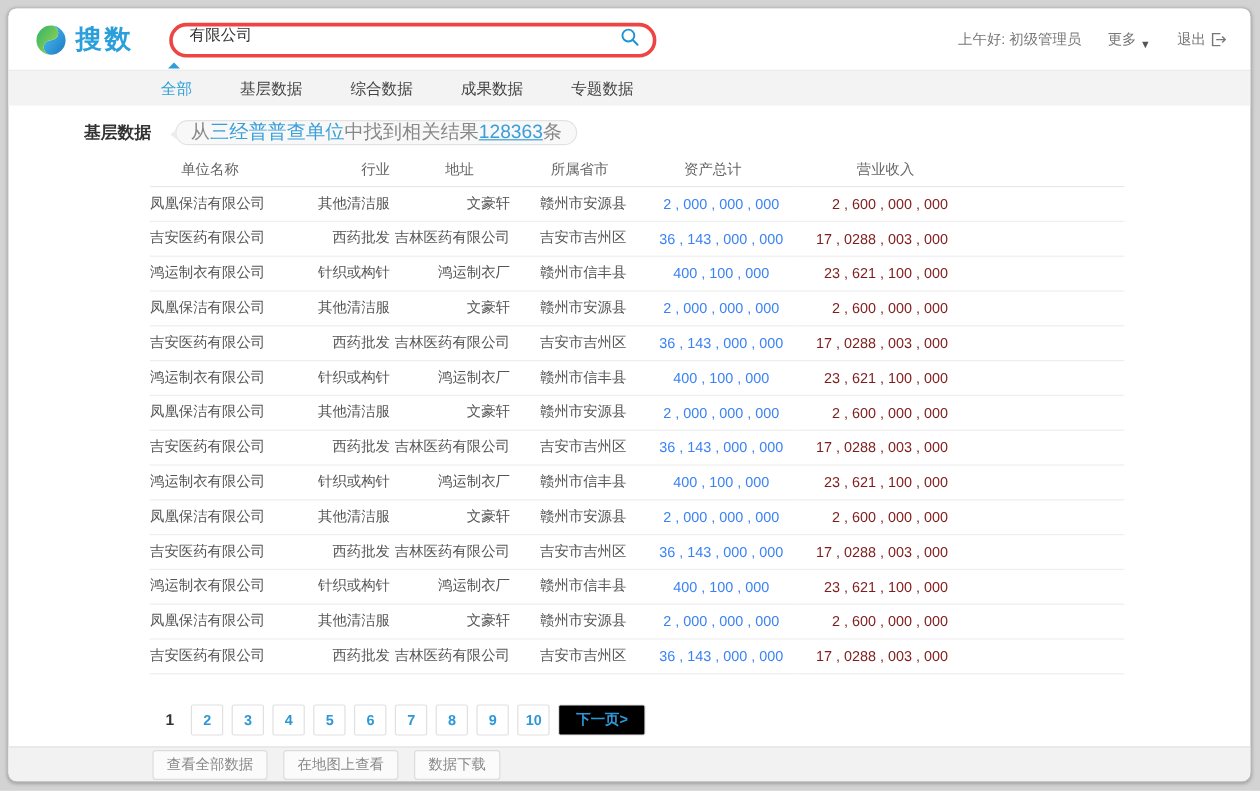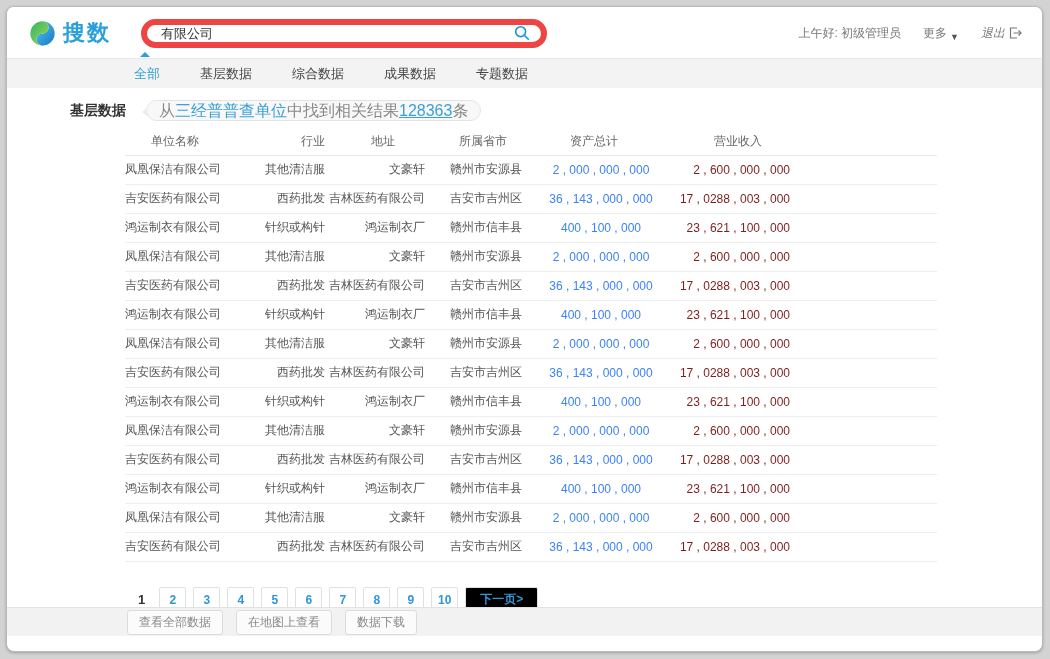--- a/index.html
+++ b/index.html
@@ -16,38 +16,38 @@
     overflow:hidden; box-shadow:0 1px 3px rgba(0,0,0,.25);
   }
 
   
   .header { height:51px; display:flex; align-items:center; padding:1px 20px 0 22px; position:relative; background:#fff; }
   .logo { display:flex; align-items:center; }
   .logo svg { width:27px; height:27px; }
   .brand-text { font-size:22px; color:#2a9fdb; margin-left:7px; font-weight:600; letter-spacing:2px; }
   .search-box {
     margin-left:30px; width:406px; height:29px;
-    border:6px solid #ef4444; border-radius:15px;
-    display:flex; align-items:flex-end; padding:0 10px 0 14px; background:#fff;
+    border:3px solid #ef4444; border-radius:15px;
+    display:flex; align-items:flex-start; padding:0 10px 0 14px; background:#fff;
   }
   .search-box input {
     border:none; outline:none; flex:1; font-size:13px; color:#333;
     font-family:"Liberation Sans","DejaVu Sans",sans-serif; background:transparent;
   }
   .search-icon { width:18px; height:18px; cursor:pointer; }
   .tab-pointer {
     position:absolute; left:133px; bottom:1px; width:0; height:0;
     border-left:5px solid transparent; border-right:5px solid transparent;
     border-bottom:5px solid #2d9fd8;
   }
   .user-area { margin-left:auto; display:flex; align-items:center; font-size:12px; color:#777; }
   .greeting { margin-right:22px; }
   .more-menu { margin-right:22px; cursor:pointer; display:flex; align-items:flex-end; }
   .caret { font-size:9px; color:#555; margin-left:3px; }
-  .logout { cursor:pointer; display:flex; align-items:center;font-style:italic; }
+  .logout { cursor:pointer; display:flex; align-items:center; }
   .logout svg { margin-left:4px; }
 
   
   .tab-bar {
     height:30px; background:#f3f3f3; border-top:1px solid #e9e9e9;
     display:flex; align-items:center; padding-left:127px; font-size:13px;
   }
   .tab { margin-right:40px; color:#444; cursor:pointer; }
   .tab-active { color:#2d9fd8; }
 
@@ -96,21 +96,21 @@
     font-family:"Liberation Sans","DejaVu Sans",sans-serif;
   }
   .next-btn {
     height:26px; padding:0 14px; background:#000000; border:1px solid #e0e0e0; border-radius:2px;
     color:#2e97d6; font-size:12px; font-weight:bold; cursor:pointer;
     font-family:"Liberation Sans","DejaVu Sans",sans-serif;
   }
 
   
   .footer-bar {
-    position:absolute; left:0; right:0; bottom:15px; height:29px;
+    position:absolute; left:0; right:0; bottom:0; height:29px;
     background:#f2f2f2; border-top:1px solid #e2e2e2;
     display:flex; align-items:center; padding-left:120px;
   }
   .footer-btn {
     margin-right:13px; font-size:12px; color:#888;
     background:#fbfbfb; border:1px solid #dcdcdc; border-radius:3px;
     padding:3px 11px; cursor:pointer;
     font-family:"Liberation Sans","DejaVu Sans",sans-serif;
   }
 </style>

